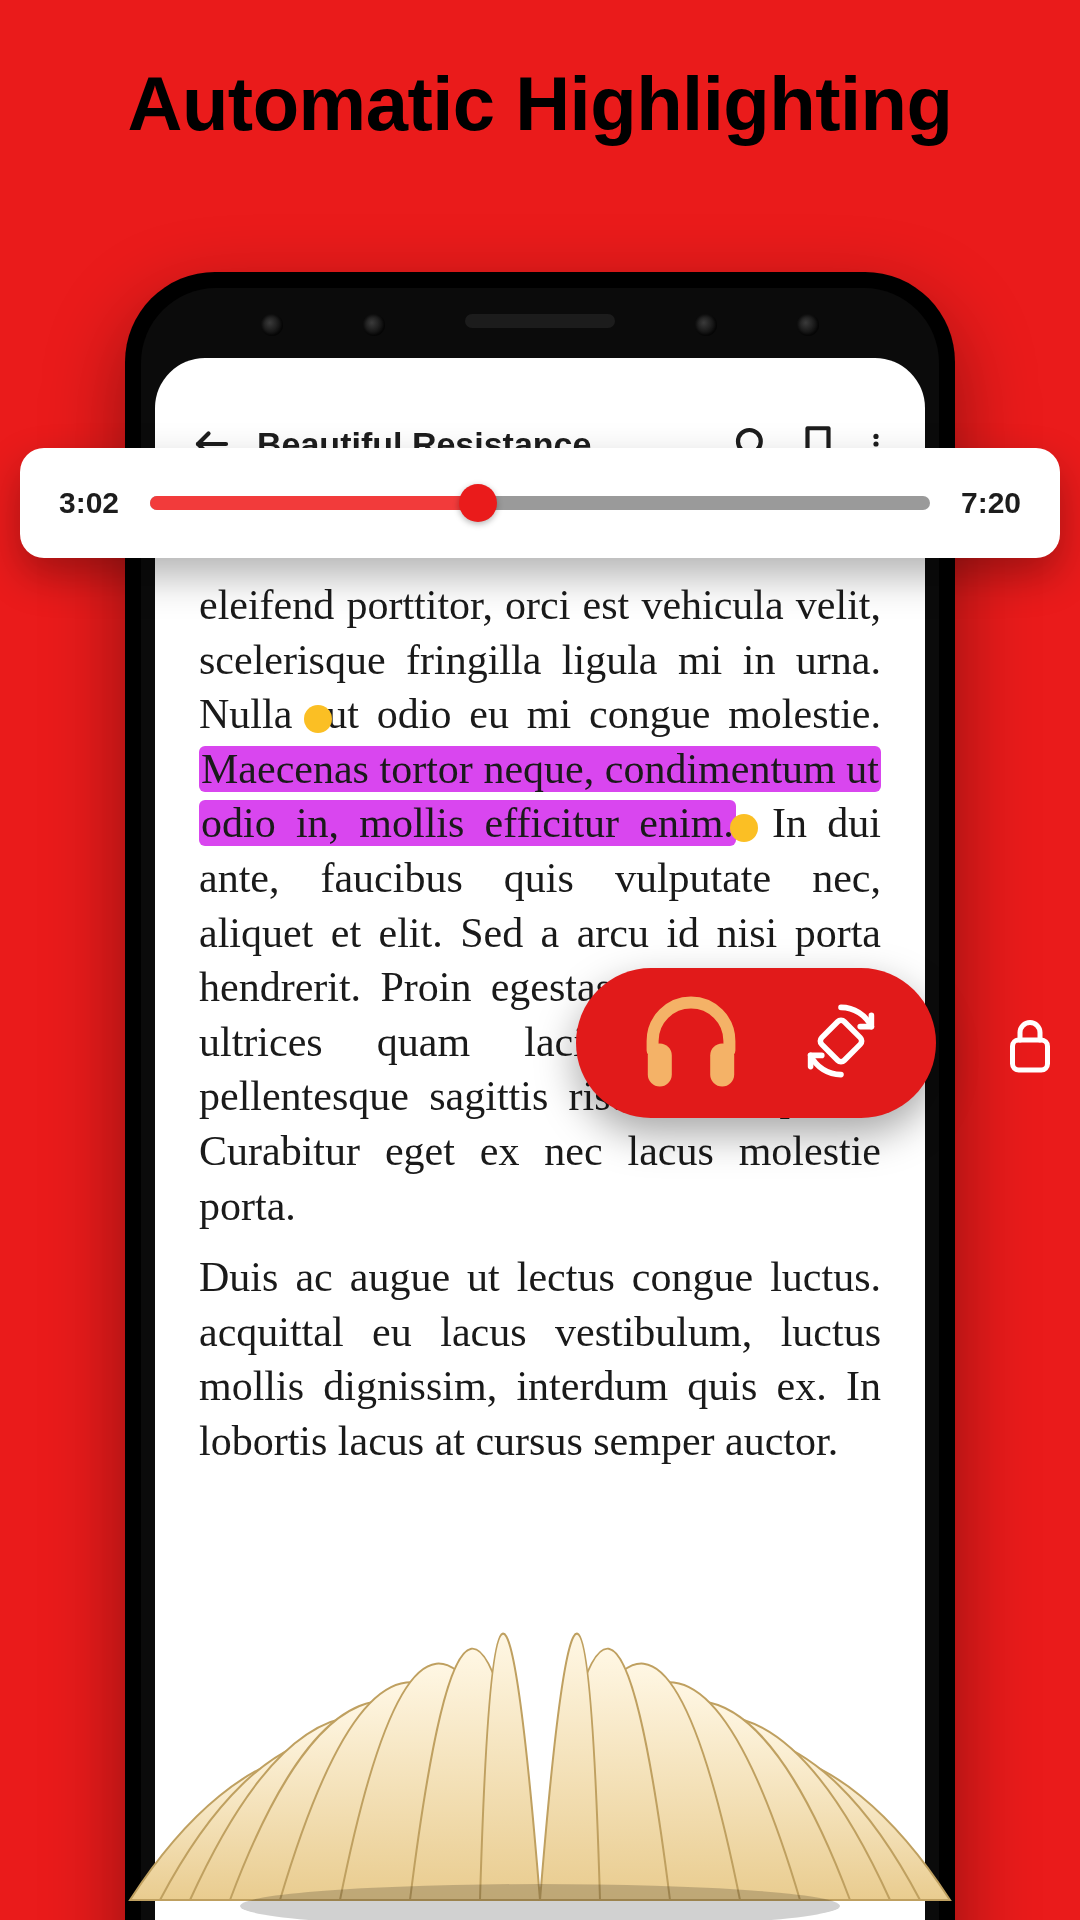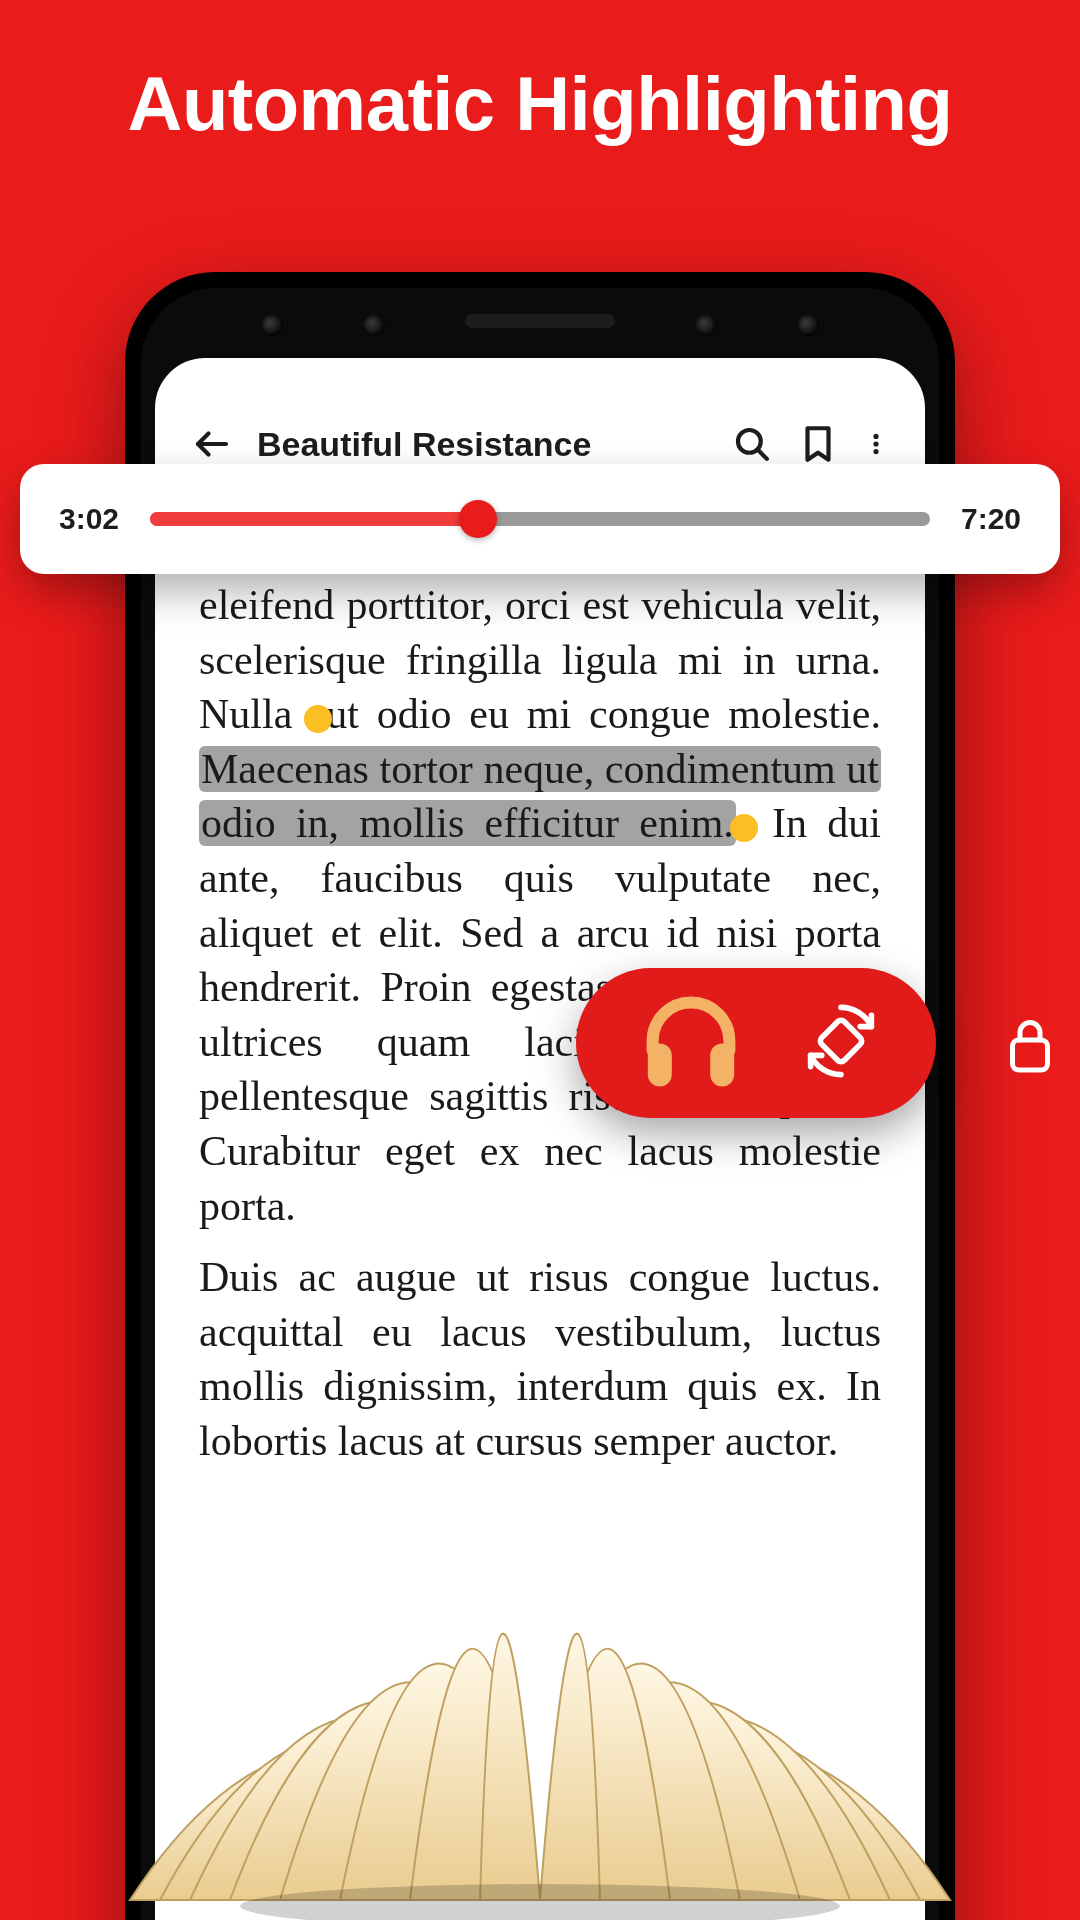--- a/index.html
+++ b/index.html
@@ -9,21 +9,21 @@
     font-family: -apple-system, "Helvetica Neue", Arial, sans-serif;
     position: relative;
   }
 
   
   .headline {
     position: absolute;
     top: 60px;
     left: 0; right: 0;
     text-align: center;
-    color: #ffffff;
+    color: #000000;
     font-weight: 800;
     font-size: 76px;
     line-height: 1.15;
     letter-spacing: -0.5px;
     padding: 0 40px;
   }
 
   
   .phone {
     position: absolute;
@@ -99,39 +99,39 @@
     left: 44px; right: 44px;
     bottom: 0;
     font-family: Georgia, "Times New Roman", serif;
     font-size: 42px;
     line-height: 1.30;
     color: #1a1a1a;
     text-align: justify;
   }
   .content p { margin-bottom: 0.4em; }
   .hl {
-    background: #a3a3a3;
+    background: #d946ef;
     border-radius: 6px;
     box-decoration-break: clone;
     -webkit-box-decoration-break: clone;
     padding: 0 2px;
   }
   .dot-start, .dot-end {
     display:inline-block;
     width:28px;height:28px;border-radius:50%;
     background:#fbbf24;
     position:relative;
     vertical-align:middle;
     margin:0 -6px;
   }
 
   
   .progress-card {
     position: absolute;
-    top: 464px;
+    top: 448px;
     left: 20px; right: 20px;
     height: 110px;
     background: #ffffff;
     border-radius: 24px;
     box-shadow: 0 18px 40px rgba(0,0,0,0.30);
     display: flex;
     align-items: center;
     padding: 0 34px;
     gap: 26px;
   }
@@ -253,21 +253,21 @@
             <circle cx="12" cy="12" r="2.4"></circle>
             <circle cx="12" cy="19" r="2.4"></circle>
           </svg>
         </div>
       </div>
 
       <div class="content">
         <p>
           <span>eleifend porttitor, orci est vehicula velit, scelerisque fringilla ligula mi in urna. Nulla </span><span class="dot-start"></span><span>ut odio eu mi congue molestie. </span><span class="hl">Maecenas tortor neque, condimentum ut odio in, mollis efficitur enim.</span><span class="dot-end"></span><span> In dui ante, faucibus quis vulputate nec, aliquet et elit. Sed a arcu id nisi porta hendrerit. Proin egestas nisl metus, eu ultrices quam lacinia in. Nulla pellentesque sagittis risus vel dapibus. Curabitur eget ex nec lacus molestie porta.</span>
         </p>
-        <p>Duis ac augue ut risus congue luctus. acquittal eu lacus vestibulum, luctus mollis dignissim, interdum quis ex. In lobortis lacus at cursus semper auctor.</p>
+        <p>Duis ac augue ut lectus congue luctus. acquittal eu lacus vestibulum, luctus mollis dignissim, interdum quis ex. In lobortis lacus at cursus semper auctor.</p>
       </div>
 
     </div>
   </div>
 </div>
 
 <div class="progress-card">
   <div class="time">3:02</div>
   <div class="track">
     <div class="track-fill" style="width: 42%;"></div>

